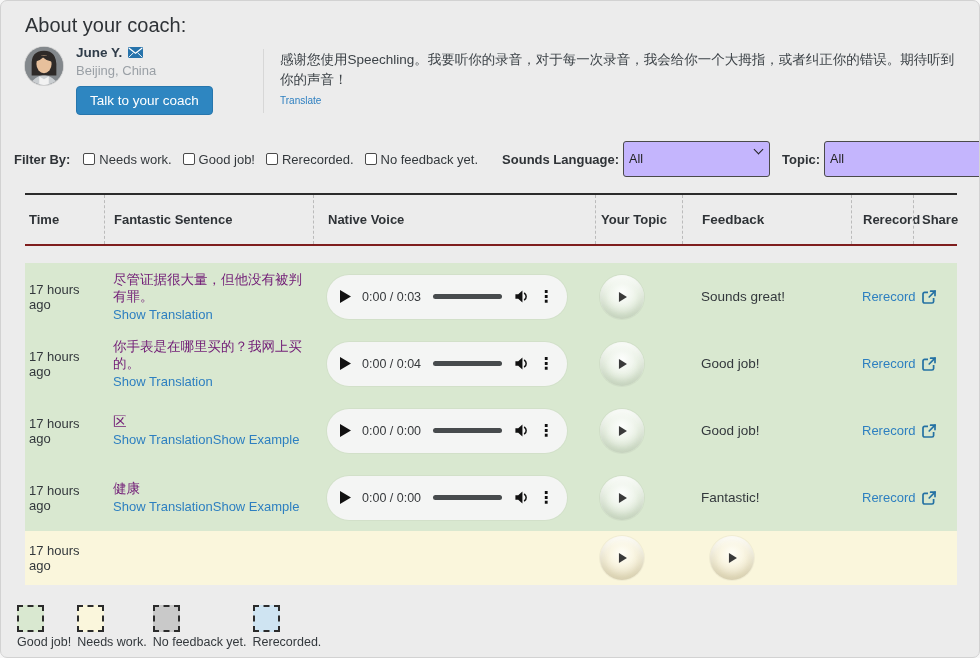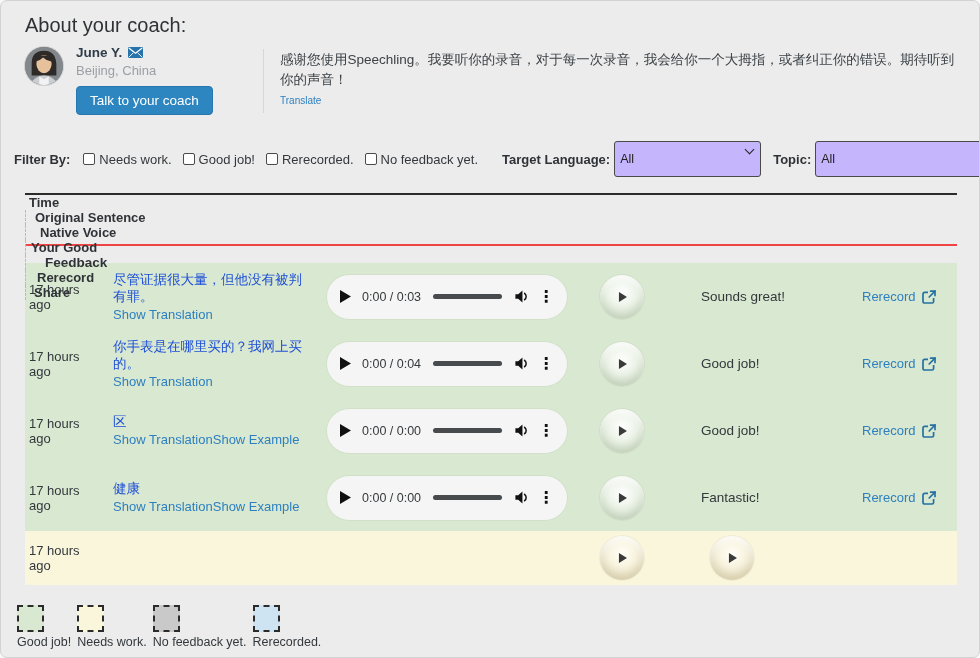--- a/index.html
+++ b/index.html
@@ -45,36 +45,36 @@
     appearance:none;-webkit-appearance:none;
     font-family:inherit;font-size:12.5px;color:#222;
     height:36px;padding:1px 22px 1px 5px;background:#c4b5fd;
     border:1px solid #4a4a4a;border-radius:3px;cursor:pointer;}
   .select-wrap.lang select{width:147px;}
   .select-wrap.topic select{width:190px;}
   .chev{position:absolute;right:8px;top:5px;width:7px;height:7px;pointer-events:none;
         border-right:1.7px solid #222;border-bottom:1.7px solid #222;transform:rotate(45deg);}
   
   .table{margin:16px 24px 0;width:932px;}
-  .t-head{display:flex;border-top:2px solid #2b2b2b;border-bottom:2px solid #ef4444;height:53px;flex-direction:column;}
+  .t-head{display:flex;border-top:2px solid #2b2b2b;border-bottom:2px solid #7f1d1d;height:53px;}
   .th{display:flex;align-items:center;font-size:13px;font-weight:bold;color:#2f3337;padding-left:9px;}
   .th + .th{border-left:1px dashed #bbbbbb;}
   .t-body{margin-top:17px;}
   .t-row{display:flex;align-items:center;min-height:67px;}
   .t-row.needs-work{min-height:54px;}
   .col{display:flex;align-items:center;}
   .col-time{width:79px;padding-left:4px;font-size:13px;}
   .col-sentence{width:209px;padding-left:9px;}
   .col-native{width:282px;padding-left:14px;}
   .col-your{width:87px;padding-left:5px;}
   .col-feedback{width:169px;padding-left:19px;font-size:13.5px;}
   .col-rerecord{width:62px;padding-left:11px;font-size:13px;}
   .col-share{width:44px;padding-left:8px;}
   .sent-block{display:flex;flex-direction:column;line-height:17px;}
-  .sentence{font-size:13.5px;color:#1d4ed8;}
+  .sentence{font-size:13.5px;color:#701a75;}
   .row-link{font-size:13px;line-height:17px;color:#2d7fc0;text-decoration:none;}
   
   .audio-player{display:flex;align-items:center;width:240px;height:44px;background:#f4f5f4;
                 border-radius:22px;padding:0 13px;box-shadow:0 0 0 1px rgba(0,0,0,.03);}
   .ap-btn{background:none;border:none;padding:0;cursor:pointer;display:flex;align-items:center;font-family:inherit;}
   .ap-time{font-size:12.5px;color:#36393c;margin-left:11px;white-space:nowrap;}
   .ap-bar{flex:1;height:4.5px;border-radius:3px;background:#474b4d;margin:0 12px;cursor:pointer;}
   .ap-menu{font-size:16px;font-weight:bold;color:#111;margin-left:9px;line-height:1;}
   
   .voice-btn{width:44px;height:44px;border-radius:50%;border:none;cursor:pointer;position:relative;
@@ -144,42 +144,42 @@
       <span>Good job!</span>
     </label>
     <label class="cb-group">
       <input type="checkbox" class="cbox" style="">
       <span>Rerecorded.</span>
     </label>
     <label class="cb-group">
       <input type="checkbox" class="cbox" style="">
       <span>No feedback yet.</span>
     </label>
-    <span class="bold sel-label">Target Language:</span>
+    <span class="bold sel-label">Sounds Language:</span>
     <span class="select-wrap lang">
       <select>
         <option>All</option>
       </select>
       <span class="chev"></span>
     </span>
     <span class="bold sel-label topic">Topic:</span>
     <span class="select-wrap topic">
       <select>
         <option>All</option>
       </select>
       
     </span>
   </div>
 
   <div class="table">
     <div class="t-head">
       <div class="th col-time">Time</div>
-      <div class="th col-sentence">Original Sentence</div>
+      <div class="th col-sentence">Fantastic Sentence</div>
       <div class="th col-native">Native Voice</div>
-      <div class="th col-your">Your Good</div>
+      <div class="th col-your">Your Topic</div>
       <div class="th col-feedback">Feedback</div>
       <div class="th col-rerecord">Rerecord</div>
       <div class="th col-share">Share</div>
     </div>
     <div class="t-body">
         <div class="t-row good-job" style="background: rgb(217, 232, 208);">
     <div class="col col-time">
             <span>17 hours ago</span>
           </div>
     <div class="col col-sentence">

